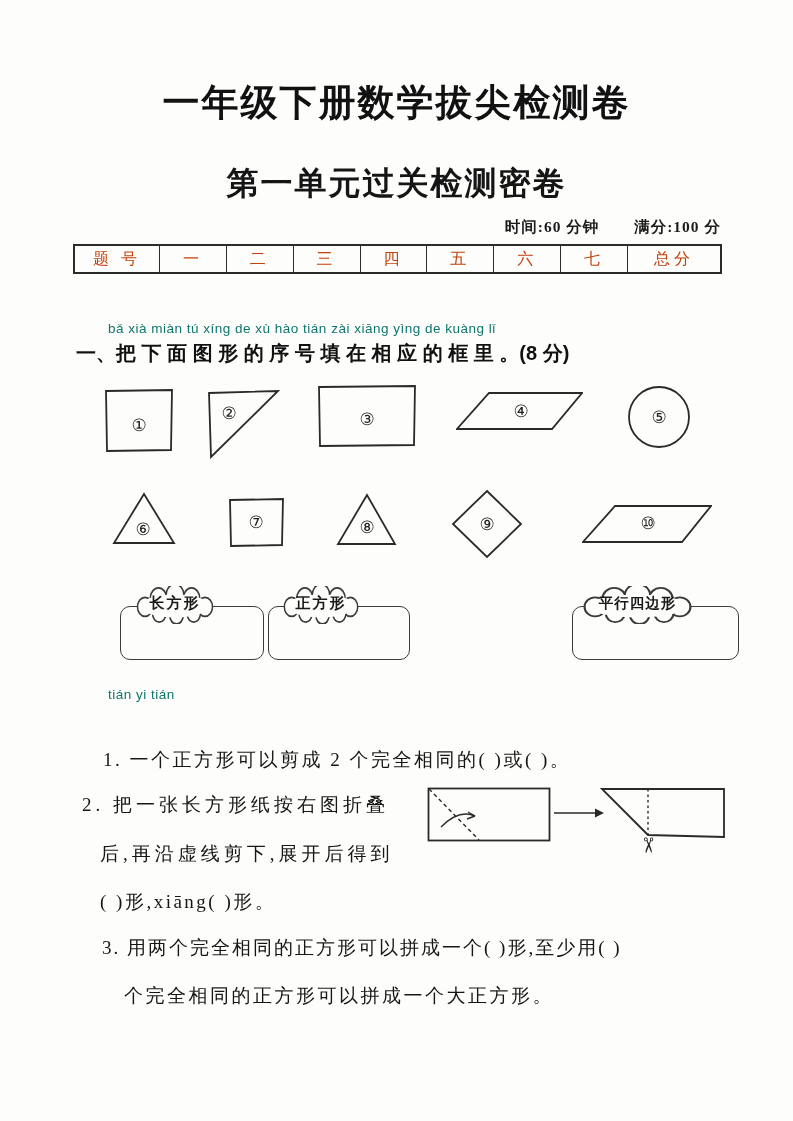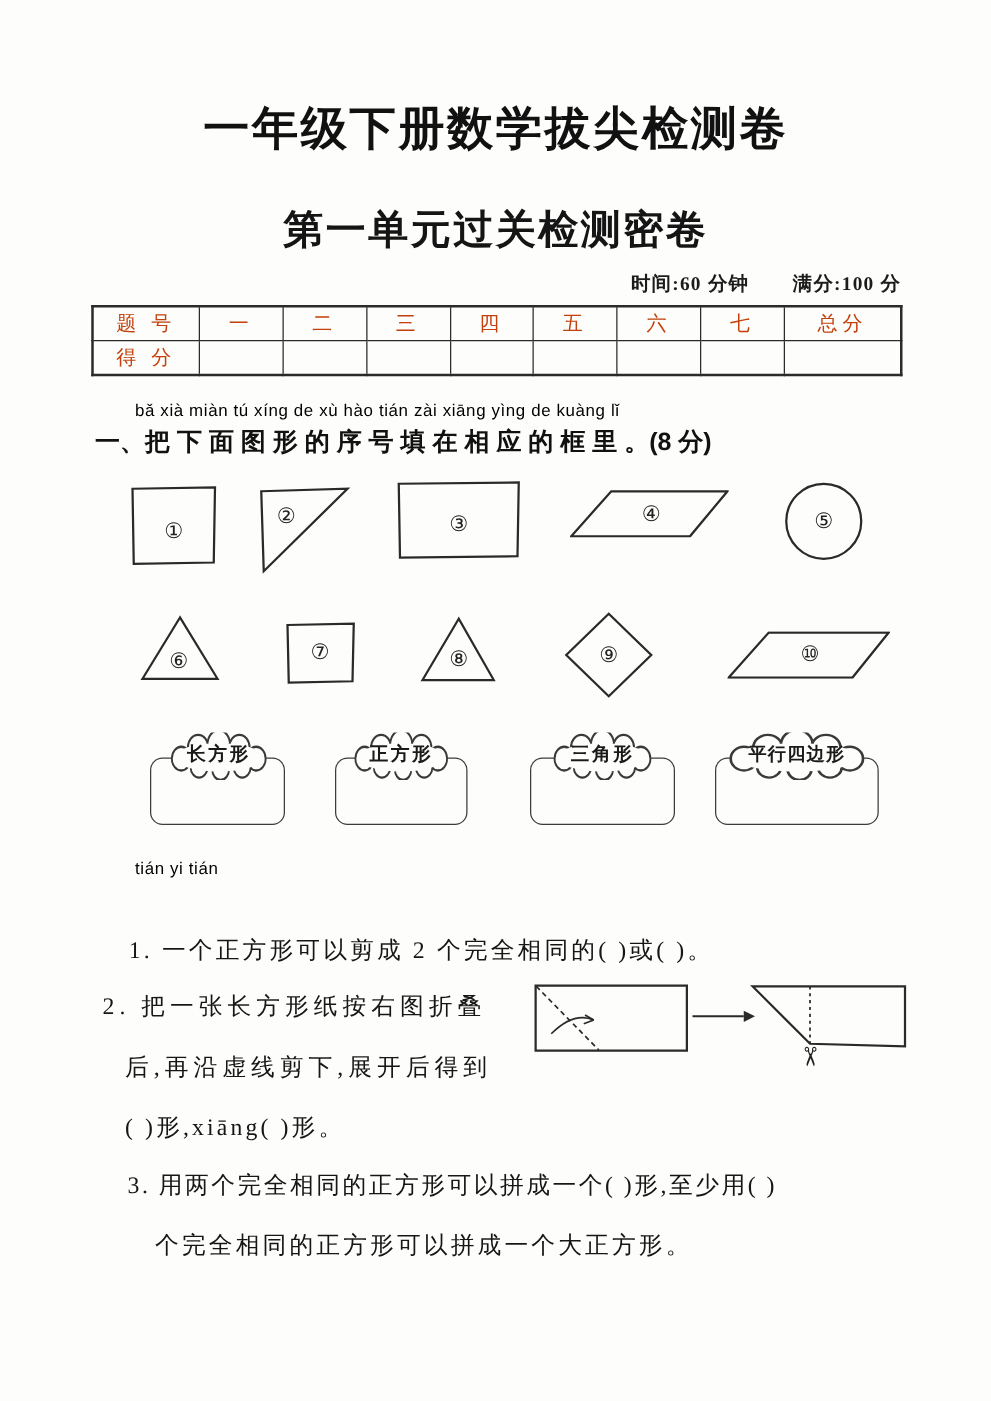--- a/index.html
+++ b/index.html
@@ -31,39 +31,39 @@
   table.score td {
     border:1.4px solid #2b2b2b; height:26px; text-align:center;
     font-size:16px; letter-spacing:4px; padding:0; color:#c2410c;
   }
   table.score { border:2px solid #2b2b2b; }
   td.lblcol { width:84px; }
   td.sumcol { width:92px; }
   
   .pinyin {
     font-family:"Liberation Sans","DejaVu Sans",sans-serif;
-    font-size:13.5px; letter-spacing:0.5px; color:#000000; white-space:nowrap;
+    font-size:13.5px; letter-spacing:0.5px; color:#0f766e; white-space:nowrap;
   }
   .sec-head {
     font-family:"Liberation Sans","DejaVu Sans",sans-serif;
     font-weight:bold; font-size:20px; color:#111; white-space:nowrap;
   }
   .pinyin1 { top:321px; left:108px; }
   .head1   { top:340px; left:76px; }
   .pinyin2 { top:687px; left:108px; }
   .head2   { top:706px; left:76px; }
   
   .shape { position:absolute; }
   .shape svg { display:block; }
   .shape .num {
     position:absolute; font-size:17px; color:#222; line-height:1;
     transform:translate(-50%,-50%);
   }
   
-  .catbox { position:absolute; height:76px; }
+  .catbox { position:absolute; height:76px;padding-left:36px; }
   .catbox .slot {
     position:absolute; top:20px; left:0; right:0; height:52px;
     border:1.6px solid #3c3c3c; border-radius:10px; background:#fdfdfb;
   }
   .catbox .cloud { position:absolute; top:0; height:38px; }
   .catbox .cloud svg { display:block; width:100%; height:100%; }
   .catbox .cloud .cloud-label {
     position:absolute; top:50%; left:50%; transform:translate(-50%,-58%);
     font-weight:bold; font-size:15px; letter-spacing:2px; white-space:nowrap; color:#1a1a1a;
   }
@@ -106,31 +106,20 @@
         <tr>
       <td class="lblcol">题 号</td>
       <td>一</td>
       <td>二</td>
       <td>三</td>
       <td>四</td>
       <td>五</td>
       <td>六</td>
       <td>七</td>
       <td class="sumcol">总分</td>
-    </tr>
-    <tr>
-      <td class="lblcol">得 分</td>
-      <td></td>
-      <td></td>
-      <td></td>
-      <td></td>
-      <td></td>
-      <td></td>
-      <td></td>
-      <td class="sumcol"></td>
     </tr>
   </tbody>
     </table>
 
   <div class="abs pinyin pinyin1">bǎ xià miàn tú xíng de xù hào tián zài xiāng yìng de kuàng lǐ</div>
   <div class="abs sec-head head1">一、把 下 面 图 形 的 序 号 填 在 相 应 的 框 里 。(8 分)</div>
 
   <div class="shape" style="left:104px;top:388px">
     <svg width="70" height="65" viewBox="0 0 70 65">
         <polygon points="2,3 68,2 67,62 3,63" fill="none" stroke="#2a2a2a" stroke-width="1.8"></polygon>
@@ -224,39 +213,20 @@
             <circle cx="100" cy="22" r="10"></circle>
             <circle cx="85" cy="29" r="9"></circle>
           <circle cx="62" cy="31" r="9"></circle>
             <circle cx="39" cy="29" r="9"></circle>
         </g>
         <ellipse cx="60" cy="21" rx="47" ry="12" fill="#fdfdfb" stroke="none"></ellipse>
       </svg>
       <span class="cloud-label">正方形</span>
     </div>
   </div>
-  <div class="catbox" style="left:424px;width:116px;top:586px">
-    <div class="slot"></div>
-    <div class="cloud" style="left:12px;width:92px">
-      <svg viewBox="0 0 120 40" preserveAspectRatio="none">
-        <g stroke="#3a3a3a" stroke-width="2" fill="#fdfdfb">
-          <circle cx="20" cy="22" r="10"></circle>
-            <circle cx="38" cy="13" r="11"></circle>
-            <circle cx="60" cy="10" r="12"></circle>
-          <circle cx="82" cy="13" r="11"></circle>
-            <circle cx="100" cy="22" r="10"></circle>
-            <circle cx="85" cy="29" r="9"></circle>
-          <circle cx="62" cy="31" r="9"></circle>
-            <circle cx="39" cy="29" r="9"></circle>
-        </g>
-        <ellipse cx="60" cy="21" rx="47" ry="12" fill="#fdfdfb" stroke="none"></ellipse>
-      </svg>
-      <span class="cloud-label">三角形</span>
-    </div>
-  </div>
   <div class="catbox" style="left:572px;width:131px;top:586px">
     <div class="slot"></div>
     <div class="cloud" style="left:2px;width:127px">
       <svg viewBox="0 0 120 40" preserveAspectRatio="none">
         <g stroke="#3a3a3a" stroke-width="2" fill="#fdfdfb">
           <circle cx="20" cy="22" r="10"></circle>
             <circle cx="38" cy="13" r="11"></circle>
             <circle cx="60" cy="10" r="12"></circle>
           <circle cx="82" cy="13" r="11"></circle>
             <circle cx="100" cy="22" r="10"></circle>

